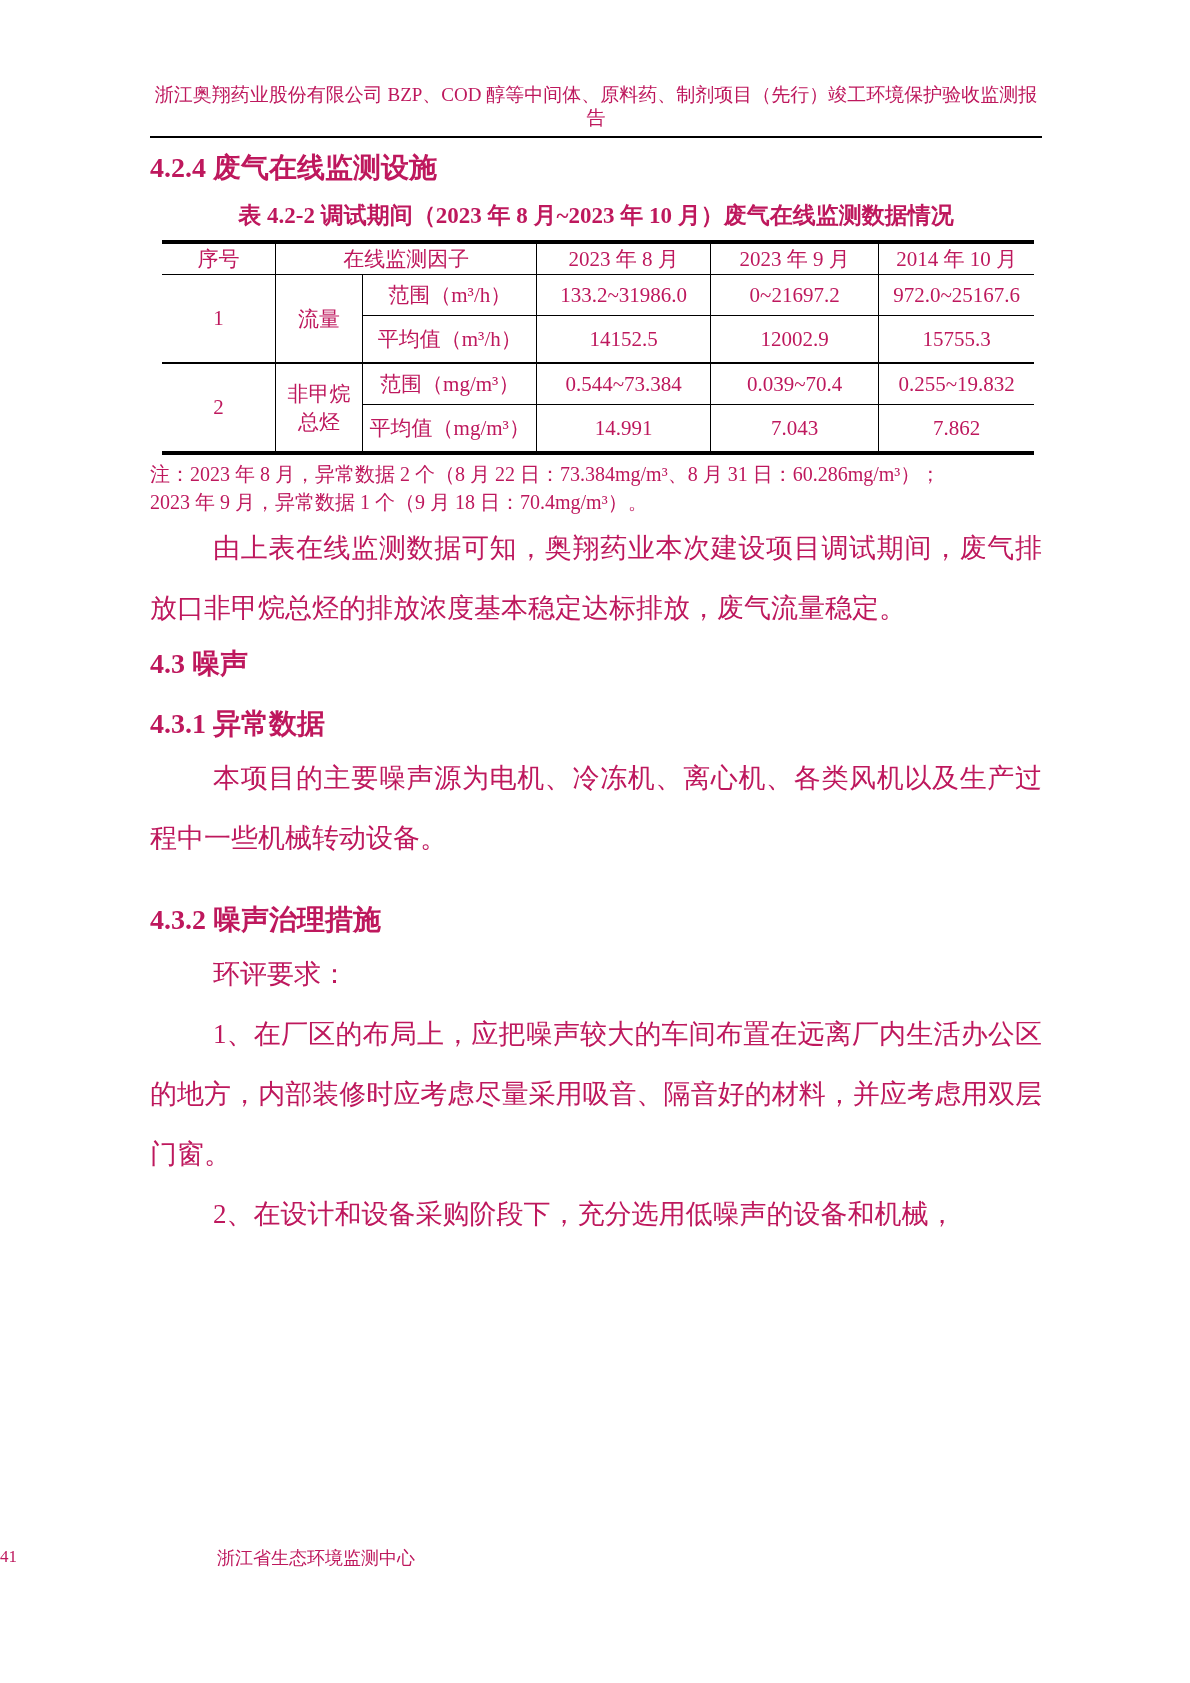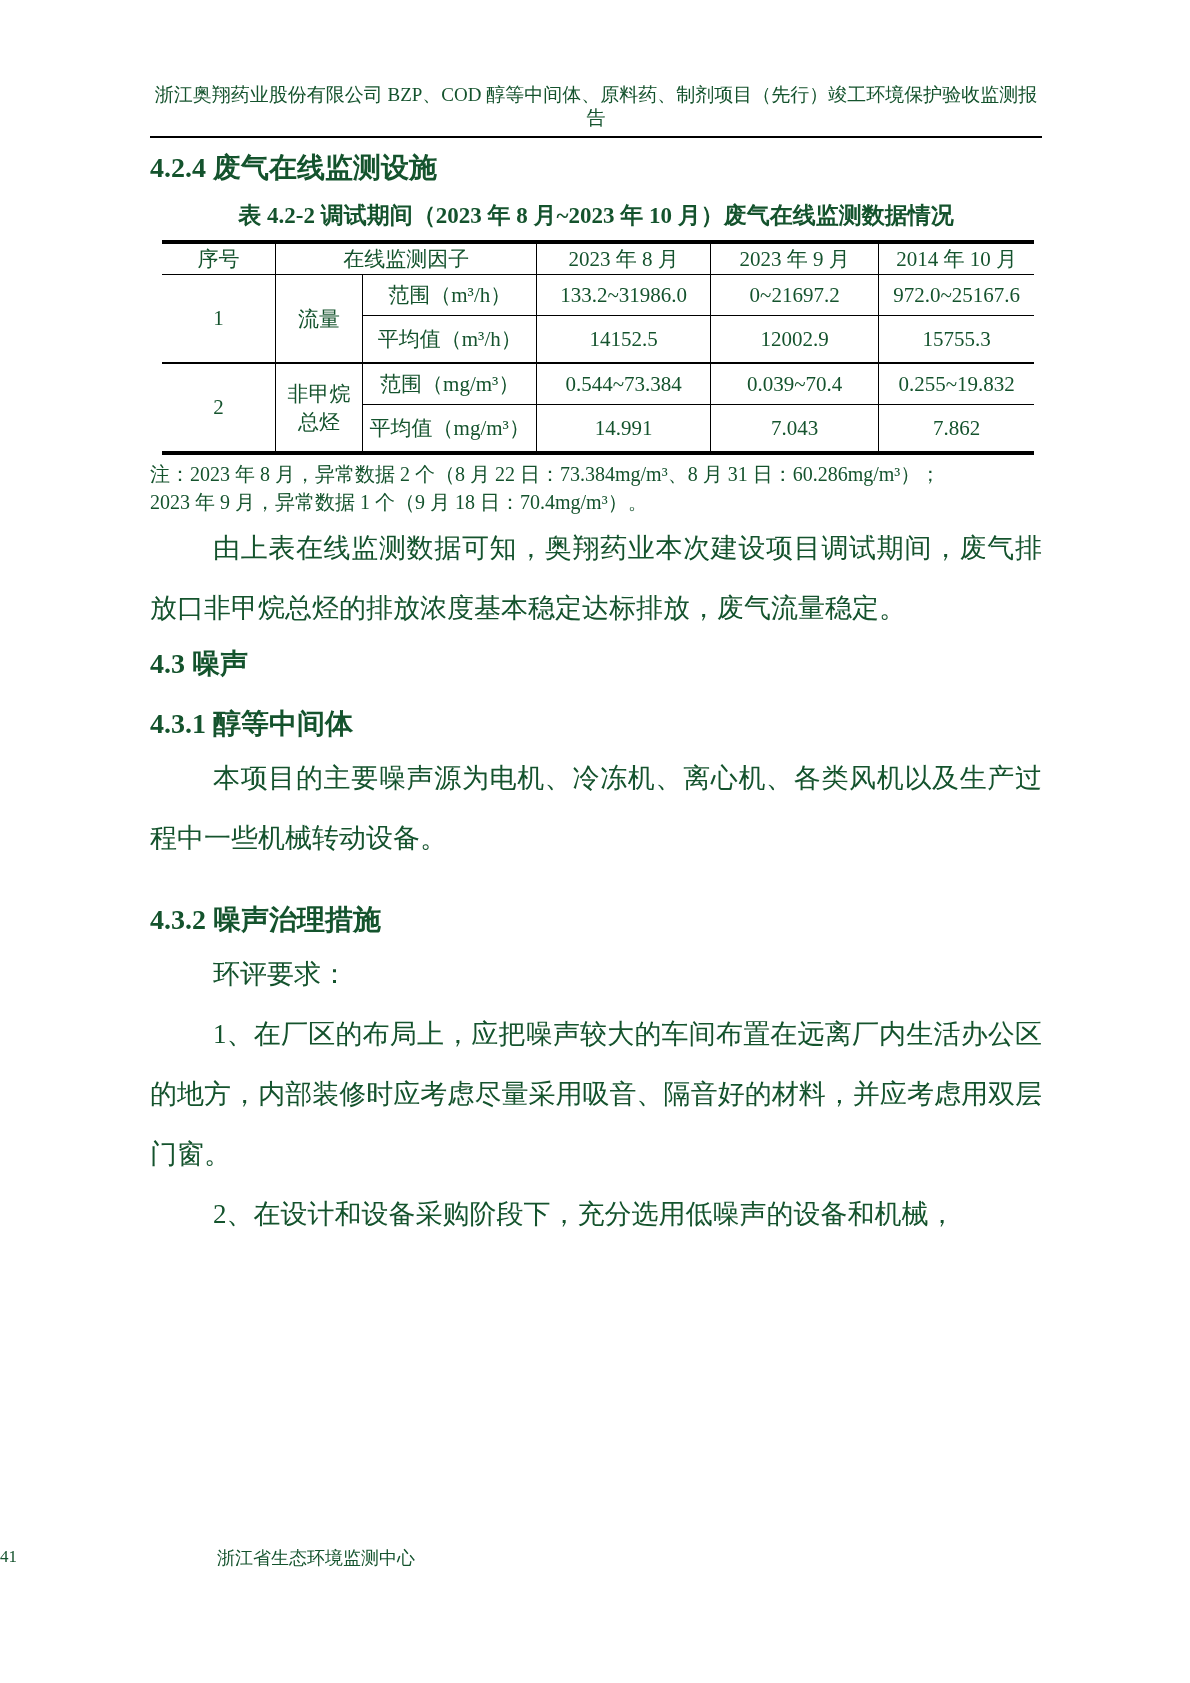--- a/index.html
+++ b/index.html
@@ -1,21 +1,21 @@
 <!DOCTYPE html>
 <html><head>
 <meta charset="utf-8">
 <style>
   html,body{margin:0;padding:0;background:#888;}
   .page{
     position:relative;
     width:1190px;height:1683px;
     margin:0 auto;
     background:#ffffff;
-    color:#14532d;
+    color:#be185d;
     font-family:"Liberation Serif","DejaVu Serif",serif;
     box-sizing:border-box;
     padding:83px 148px 0 150px;
     overflow:hidden;
   }
   
   .doc-header{text-align:center;font-size:19px;line-height:23px;}
   .doc-header div{white-space:nowrap;}
   .header-rule{border-bottom:2px solid #000;margin-top:7px;}
 
@@ -141,21 +141,21 @@
 
   <div class="tbl-note">
     <div>注：2023 年 8 月，异常数据 2 个（8 月 22 日：73.384mg/m³、8 月 31 日：60.286mg/m³）；</div>
     <div>2023 年 9 月，异常数据 1 个（9 月 18 日：70.4mg/m³）。</div>
   </div>
 
   <p class="body-par par-conc">由上表在线监测数据可知，奥翔药业本次建设项目调试期间，废气排放口非甲烷总烃的排放浓度基本稳定达标排放，废气流量稳定。</p>
 
   <div class="h-num h43">4.3 噪声</div>
 
-  <div class="h-num h431">4.3.1 醇等中间体</div>
+  <div class="h-num h431">4.3.1 异常数据</div>
   <p class="body-par par431">本项目的主要噪声源为电机、冷冻机、离心机、各类风机以及生产过程中一些机械转动设备。</p>
 
   <div class="h-num h432">4.3.2 噪声治理措施</div>
   <p class="body-par par-intro">环评要求：</p>
   <p class="body-par">1、在厂区的布局上，应把噪声较大的车间布置在远离厂内生活办公区的地方，内部装修时应考虑尽量采用吸音、隔音好的材料，并应考虑用双层门窗。</p>
   <p class="body-par">2、在设计和设备采购阶段下，充分选用低噪声的设备和机械，</p>
 
   <div class="footer-org">浙江省生态环境监测中心</div>
   <div class="footer-page">41</div>
 

